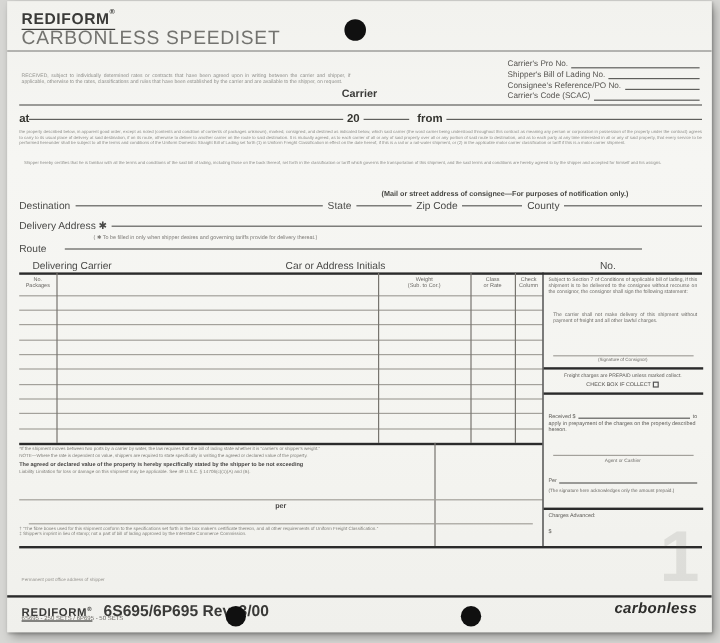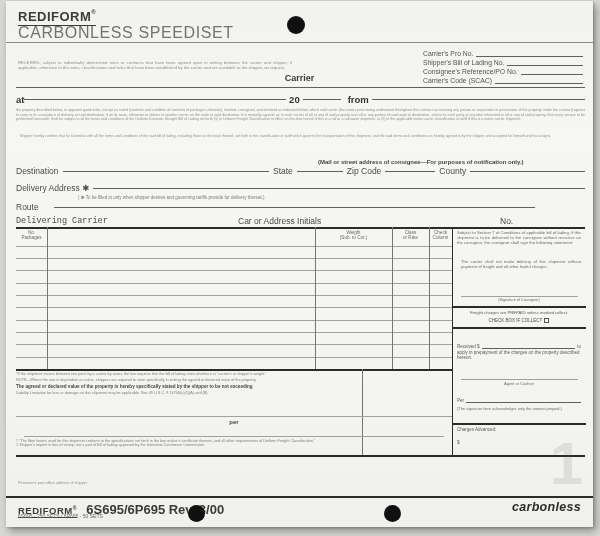--- a/index.html
+++ b/index.html
@@ -112,21 +112,21 @@
       <span class="fill-line grow" style="margin-left:4px;"></span>
     </div>
     <div class="abs" style="left:72px; top:194px; font-size:4.5px; color:#7c7a76;">( ✱ To be filled in only when shipper desires and governing tariffs provide for delivery thereat.)</div>
 
     <div class="abs flex-row" style="left:10px; right:58px; top:200px; height:12px; font-size:8.5px;gap:11px;">
       <span class="lbl">Route</span>
       <span class="fill-line grow" style="margin-left:4px;"></span>
     </div>
 
     <div class="abs" style="left:10px; right:8px; top:215px; height:11px; font-size:8.5px;">
-      <span class="abs lbl" style="left:0;font-family:Liberation Mono, monospace;">Delivering Carrier</span>
+      <span class="abs lbl" style="left:11px;">Delivering Carrier</span>
       <span class="abs lbl" style="left:222px;">Car or Address Initials</span>
       <span class="abs lbl" style="left:464px;margin-left:20px;">No.</span>
     </div>
 
     <div class="tbl">
       <div class="abs thick" style="left:0; top:0; width:569px; height:2px;"></div>
 
       <div class="hdrcell pre" style="left:0; width:31px;">No.
 Packages</div>
       <div class="hdrcell pre" style="left:299px; width:77px;">Weight

